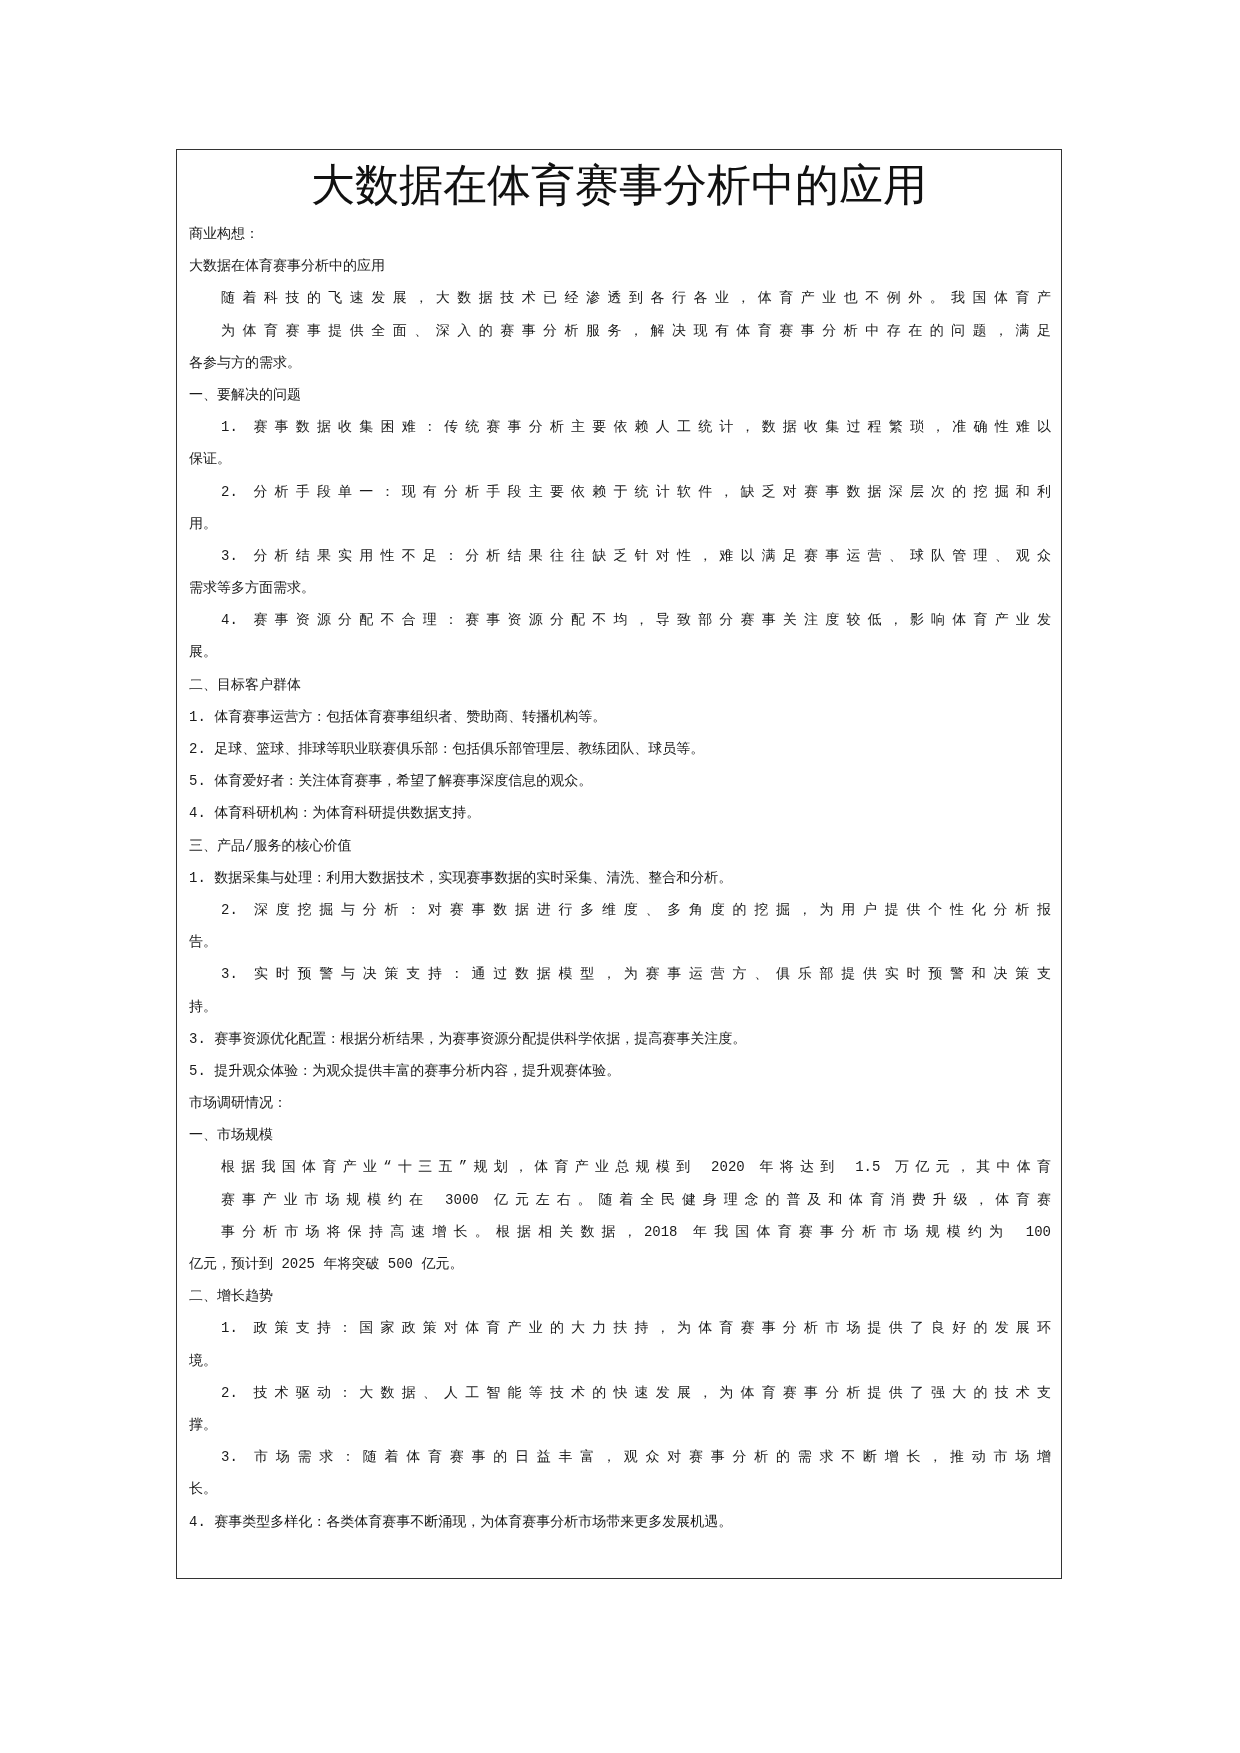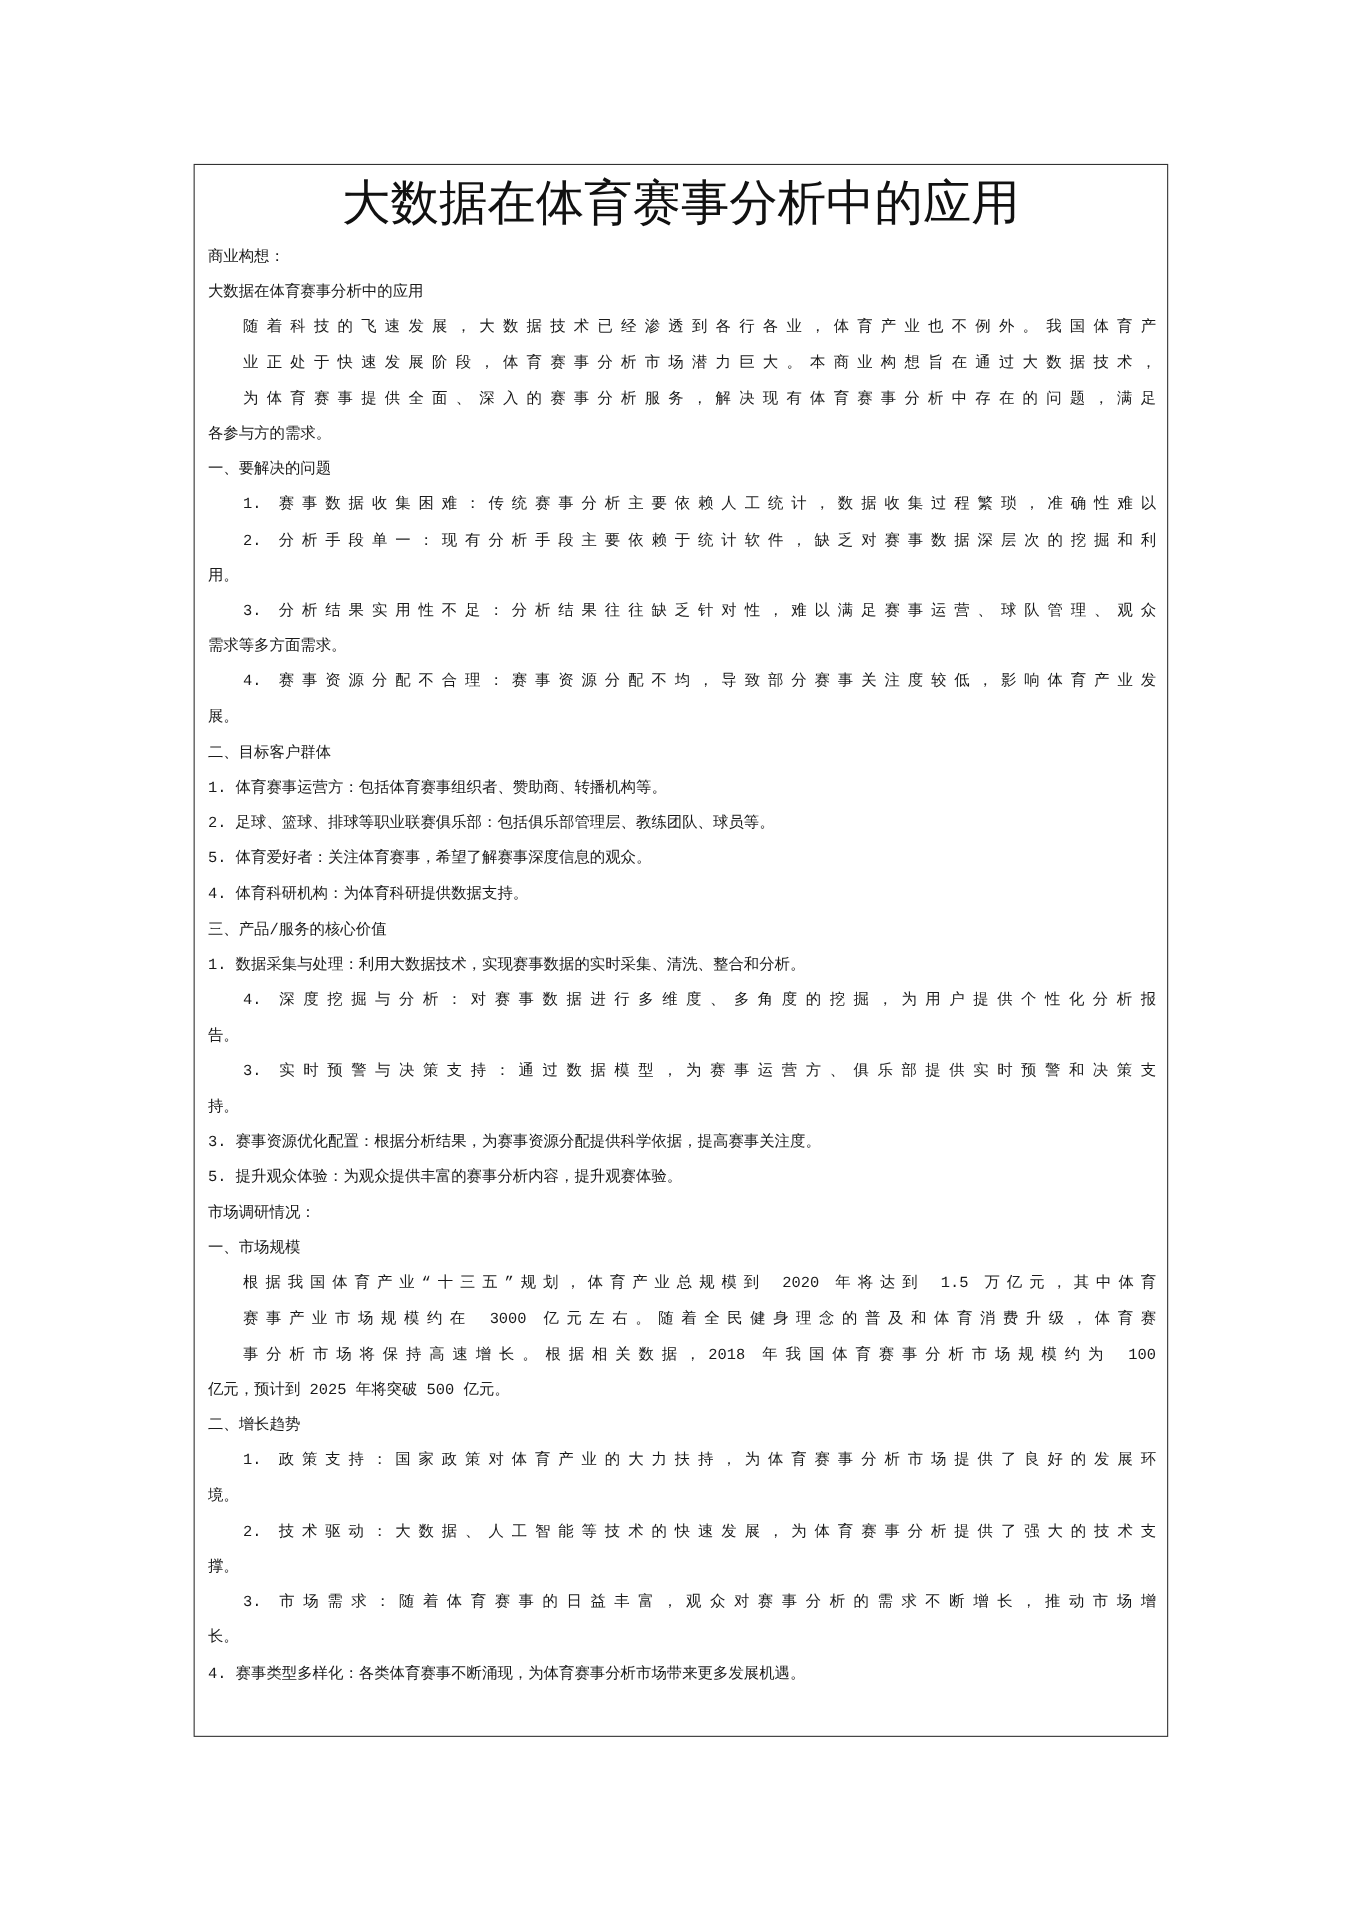--- a/index.html
+++ b/index.html
@@ -60,39 +60,39 @@
 </style>
 </head>
 <body>
 
 <div class="page-box">
   <h1 class="doc-title">大数据在体育赛事分析中的应用</h1>
   <div class="content" id="content">
       <div class="line">商业构想：</div>
       <div class="line">大数据在体育赛事分析中的应用</div>
       <div class="line full">随着科技的飞速发展，大数据技术已经渗透到各行各业，体育产业也不例外。我国体育产</div>
-      <div class="line full">业正处于快速发展阶段，体育赛事分析市场潜力巨大。本商业构想旨在通过大数据技术，</div>
       <div class="line full">为体育赛事提供全面、深入的赛事分析服务，解决现有体育赛事分析中存在的问题，满足</div>
       <div class="line">各参与方的需求。</div>
       <div class="line">一、要解决的问题</div>
       <div class="line full">1. 赛事数据收集困难：传统赛事分析主要依赖人工统计，数据收集过程繁琐，准确性难以</div>
+      <div class="line">保证。</div>
       <div class="line full">2. 分析手段单一：现有分析手段主要依赖于统计软件，缺乏对赛事数据深层次的挖掘和利</div>
       <div class="line">用。</div>
       <div class="line full">3. 分析结果实用性不足：分析结果往往缺乏针对性，难以满足赛事运营、球队管理、观众</div>
       <div class="line">需求等多方面需求。</div>
       <div class="line full">4. 赛事资源分配不合理：赛事资源分配不均，导致部分赛事关注度较低，影响体育产业发</div>
       <div class="line">展。</div>
       <div class="line">二、目标客户群体</div>
       <div class="line">1. 体育赛事运营方：包括体育赛事组织者、赞助商、转播机构等。</div>
       <div class="line">2. 足球、篮球、排球等职业联赛俱乐部：包括俱乐部管理层、教练团队、球员等。</div>
       <div class="line">5. 体育爱好者：关注体育赛事，希望了解赛事深度信息的观众。</div>
       <div class="line">4. 体育科研机构：为体育科研提供数据支持。</div>
       <div class="line">三、产品/服务的核心价值</div>
       <div class="line">1. 数据采集与处理：利用大数据技术，实现赛事数据的实时采集、清洗、整合和分析。</div>
-      <div class="line full">4. 深度挖掘与分析：对赛事数据进行多维度、多角度的挖掘，为用户提供个性化分析报</div>
+      <div class="line full">2. 深度挖掘与分析：对赛事数据进行多维度、多角度的挖掘，为用户提供个性化分析报</div>
       <div class="line">告。</div>
       <div class="line full">3. 实时预警与决策支持：通过数据模型，为赛事运营方、俱乐部提供实时预警和决策支</div>
       <div class="line">持。</div>
       <div class="line">3. 赛事资源优化配置：根据分析结果，为赛事资源分配提供科学依据，提高赛事关注度。</div>
       <div class="line">5. 提升观众体验：为观众提供丰富的赛事分析内容，提升观赛体验。</div>
       <div class="line">市场调研情况：</div>
       <div class="line">一、市场规模</div>
       <div class="line full">根据我国体育产业“十三五”规划，体育产业总规模到 2020 年将达到 1.5 万亿元，其中体育</div>
       <div class="line full">赛事产业市场规模约在 3000 亿元左右。随着全民健身理念的普及和体育消费升级，体育赛</div>
       <div class="line full">事分析市场将保持高速增长。根据相关数据，2018 年我国体育赛事分析市场规模约为 100</div>

